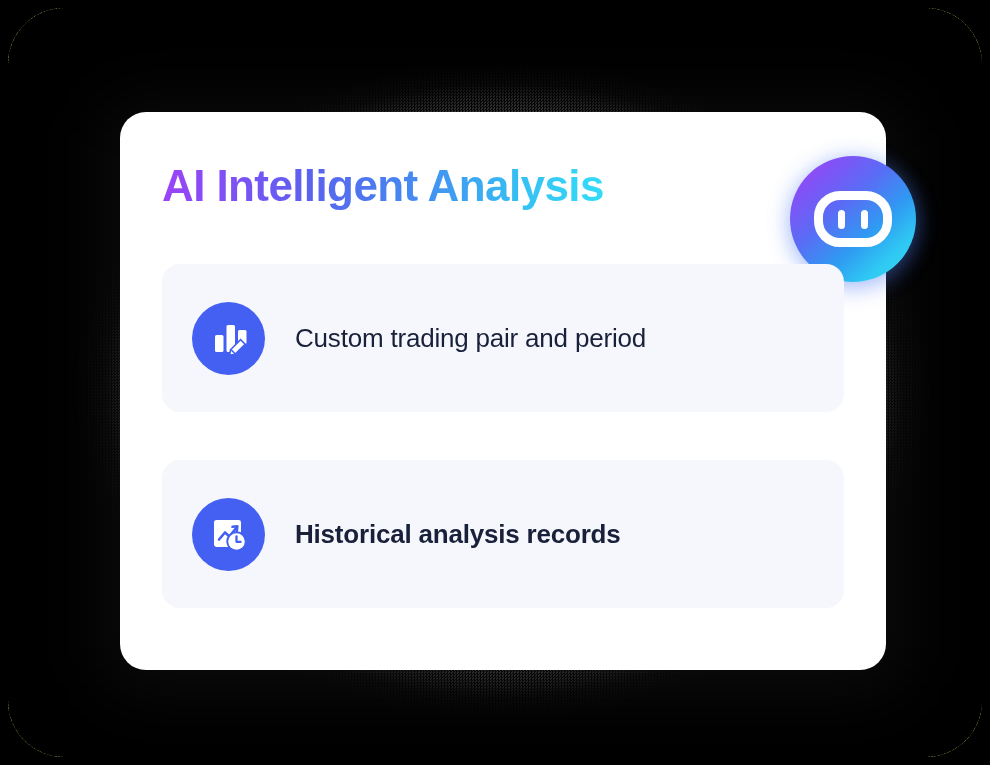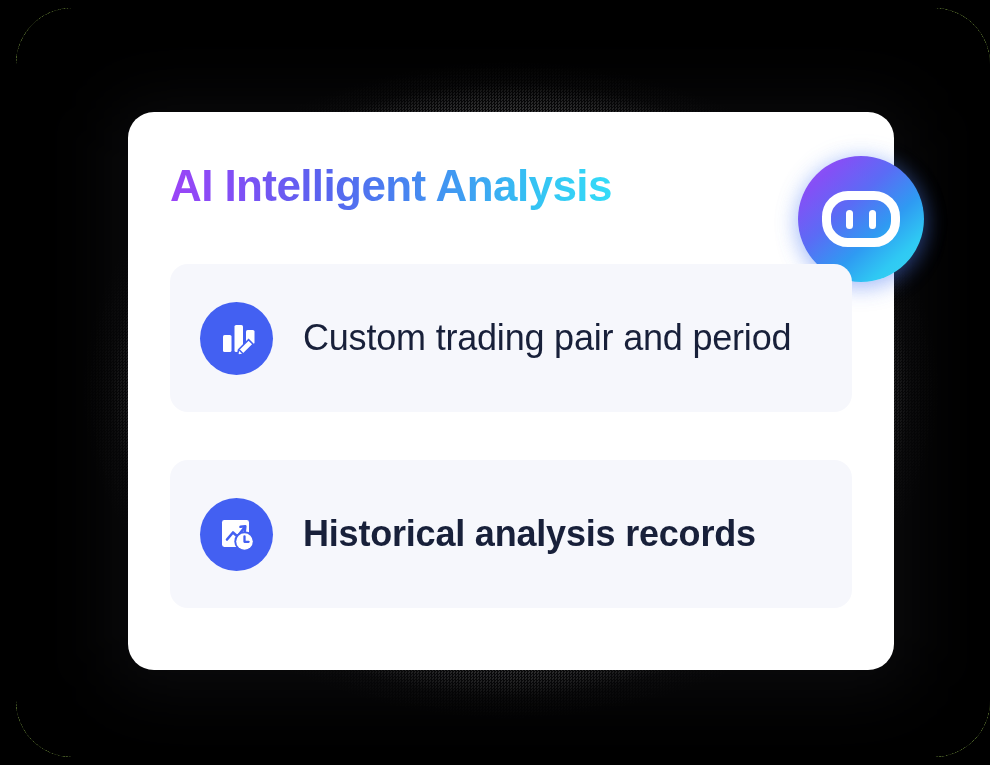--- a/index.html
+++ b/index.html
@@ -19,21 +19,21 @@
     position: relative;
     width: 990px;
     height: 765px;
     background: #000000;
     overflow: hidden;
   }
 
   
   #frame {
     position: absolute;
-    left: 16px;
+    left: 8px;
     top: 8px;
     width: 974px;
     height: 749px;
     border-radius: 56px;
     overflow: hidden;
     background: #bef264;
   }
 
   
   #noise {
@@ -191,21 +191,21 @@
     width: 73px;
     height: 73px;
     border-radius: 50%;
     background: #4360f2;
     display: flex;
     align-items: center;
     justify-content: center;
   }
   .feature-label {
     margin-left: 30px;
-    font-size: 36px;
+    font-size: 26px;
     color: #18203a;
     letter-spacing: -0.2px;
     white-space: nowrap;
   }
 </style>
 </head>
 <body>
 
 <div id="stage">
 

